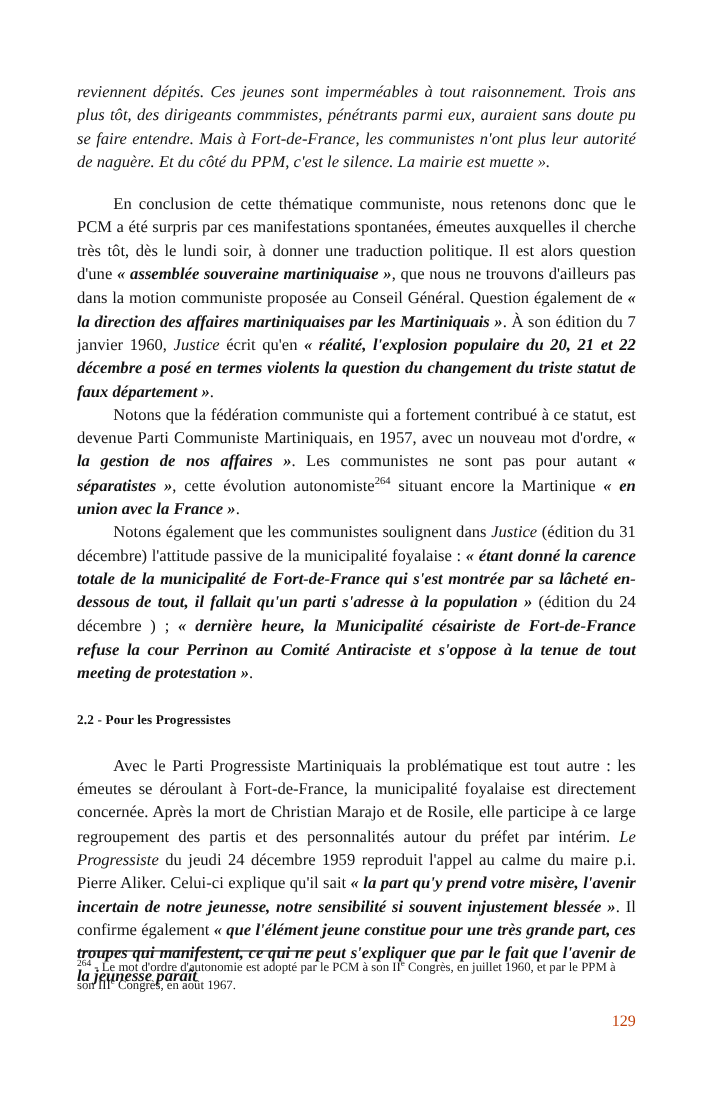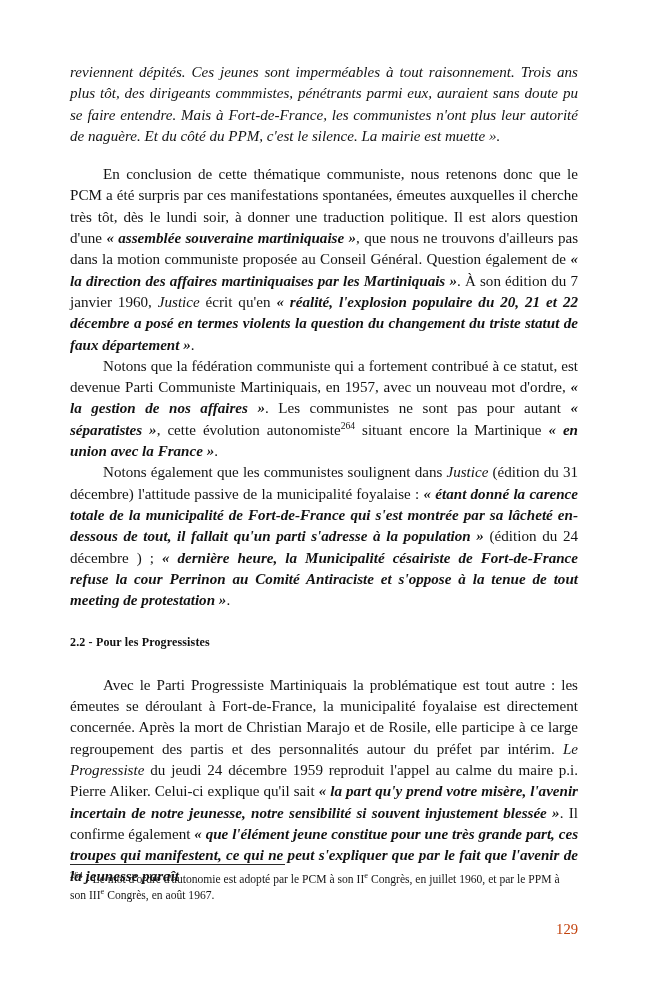--- a/index.html
+++ b/index.html
@@ -18,21 +18,21 @@
   .page {
     position: absolute;
     left: 0; top: 0;
     width: 650px;
     height: 1007px;
     background: #ffffff;
   }
   .content {
     position: absolute;
     left: 70px;
-    top: 62px;
+    top: 74px;
     width: 508px;
   }
   p {
     margin: 0;
     font-size: 15.1px;
     line-height: 21.3px;
     text-align: justify;
     text-justify: inter-word;
     -webkit-hyphens: none;
     hyphens: none;

